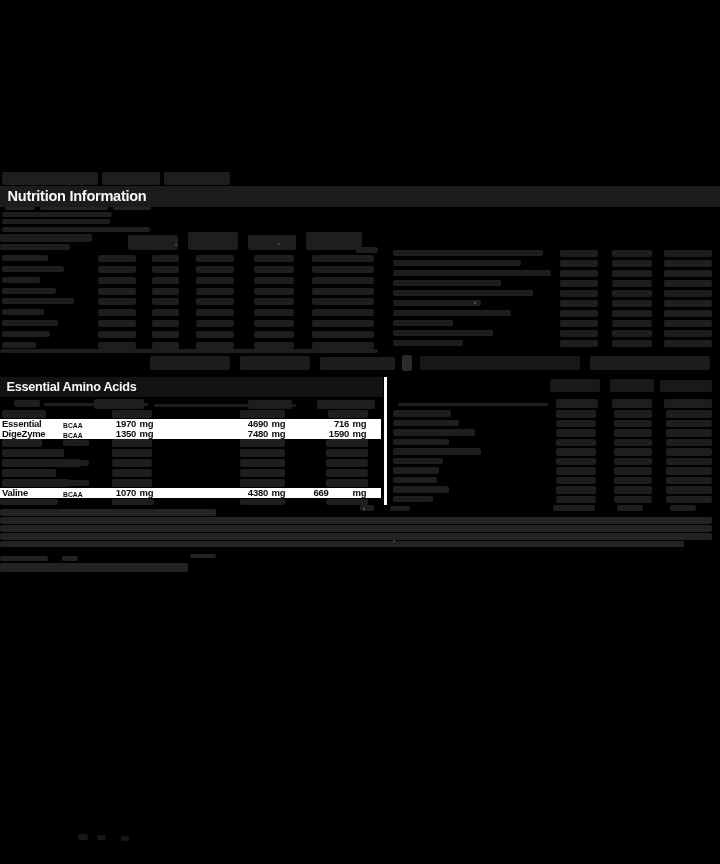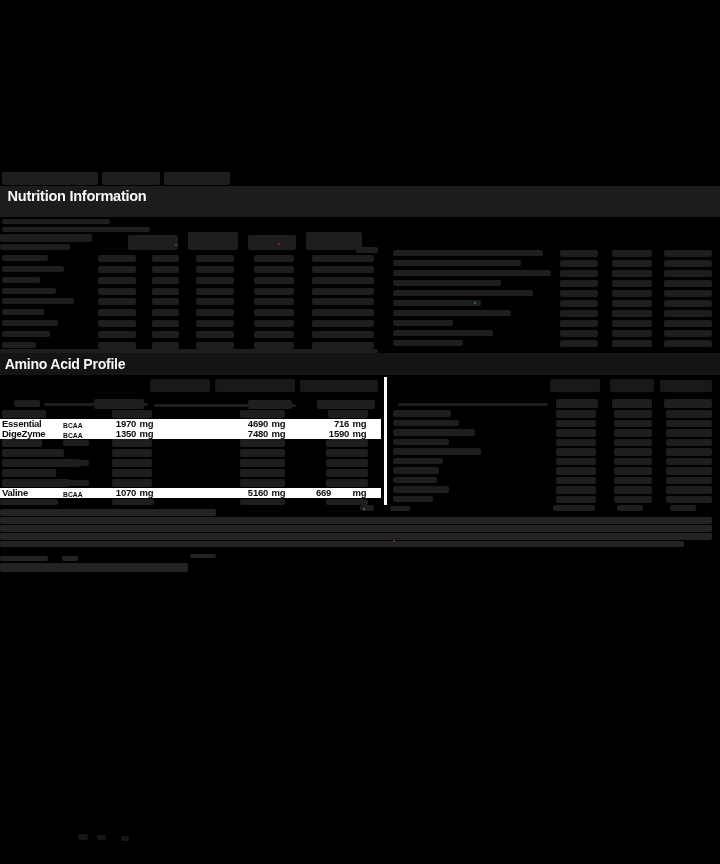--- a/index.html
+++ b/index.html
@@ -257,29 +257,29 @@
       <div class="blob" style="left: 78px; top: 834px; width: 10px; height: 6px; background: rgb(22, 22, 22);"></div>
       <div class="blob" style="left: 97px; top: 835px; width: 9px; height: 5px; background: rgb(22, 22, 22);"></div>
       <div class="blob" style="left: 121px; top: 836px; width: 8px; height: 5px; background: rgb(22, 22, 22);"></div>
       <div class="blob" style="left: 175px; top: 244px; width: 2px; height: 2px; background: rgb(165, 37, 37);"></div>
       <div class="blob" style="left: 278px; top: 243px; width: 2px; height: 2px; background: rgb(165, 37, 37);"></div>
       <div class="blob" style="left: 393px; top: 540px; width: 2px; height: 2px; background: rgb(165, 37, 37);"></div>
       <div class="blob" style="left: 363px; top: 508px; width: 2px; height: 2px; background: rgb(42, 138, 42);"></div>
       <div class="blob" style="left: 474px; top: 302px; width: 2px; height: 2px; background: rgb(42, 138, 42);"></div>
     </div>
 
-  <div class="bar" style="left:0;top:186px;width:720px;height:31px;background:#1c1c1c;font-size:15.5px;line-height:19.5px;">
+  <div class="bar" style="left:0;top:186px;width:720px;height:21px;background:#1c1c1c;font-size:15.5px;line-height:19.5px;">
     <span class="t" style="padding-left:8px;">Nutrition Information</span>
   </div>
 
 
-  <div class="bar" style="left:0;top:353px;width:720px;height:22px;background:#141414;font-size:15px;line-height:22px;">
-    <span class="t" style="padding-left:5px;">Amino Acid Profile</span>
-  </div>
-
+
+  <div class="bar" style="left:0;top:376.5px;width:383px;height:20.5px;background:#121212;font-size:13.5px;line-height:20.5px;">
+    <span class="t" style="padding-left:7px;">Essential Amino Acids</span>
+  </div>
 
   <div class="sep" style="left:383.5px;top:376.5px;width:3px;height:128px;"></div>
 
   <div class="amino-row" style="top:419px;">
     <span class="cell" style="left:2px;">Essential</span>
     <span class="cell badge" style="left:63px;">BCAA</span>
     <span class="cell num" style="left:90px;width:46px;">1970</span>
     <span class="cell" style="left:139.5px;">mg</span>
     <span class="cell num" style="left:220px;width:48px;">4690</span>
     <span class="cell" style="left:271.5px;">mg</span>
@@ -296,19 +296,19 @@
     <span class="cell" style="left:271.5px;">mg</span>
     <span class="cell num" style="left:305px;width:44px;">1590</span>
     <span class="cell" style="left:352.5px;">mg</span>
   </div>
 
   <div class="amino-row" style="top:488px;">
     <span class="cell" style="left:2px;">Valine</span>
     <span class="cell badge" style="left:63px;">BCAA</span>
     <span class="cell num" style="left:90px;width:46px;">1070</span>
     <span class="cell" style="left:139.5px;">mg</span>
-    <span class="cell num" style="left:220px;width:48px;">5160</span>
+    <span class="cell num" style="left:220px;width:48px;">4380</span>
     <span class="cell" style="left:271.5px;">mg</span>
-    <span class="cell num" style="left:287px;width:44px;">669</span>
+    <span class="cell num" style="left:299px;width:44px;text-align:center;">669</span>
     <span class="cell" style="left:352.5px;">mg</span>
   </div>
 
 </div>
 
 </body></html>

